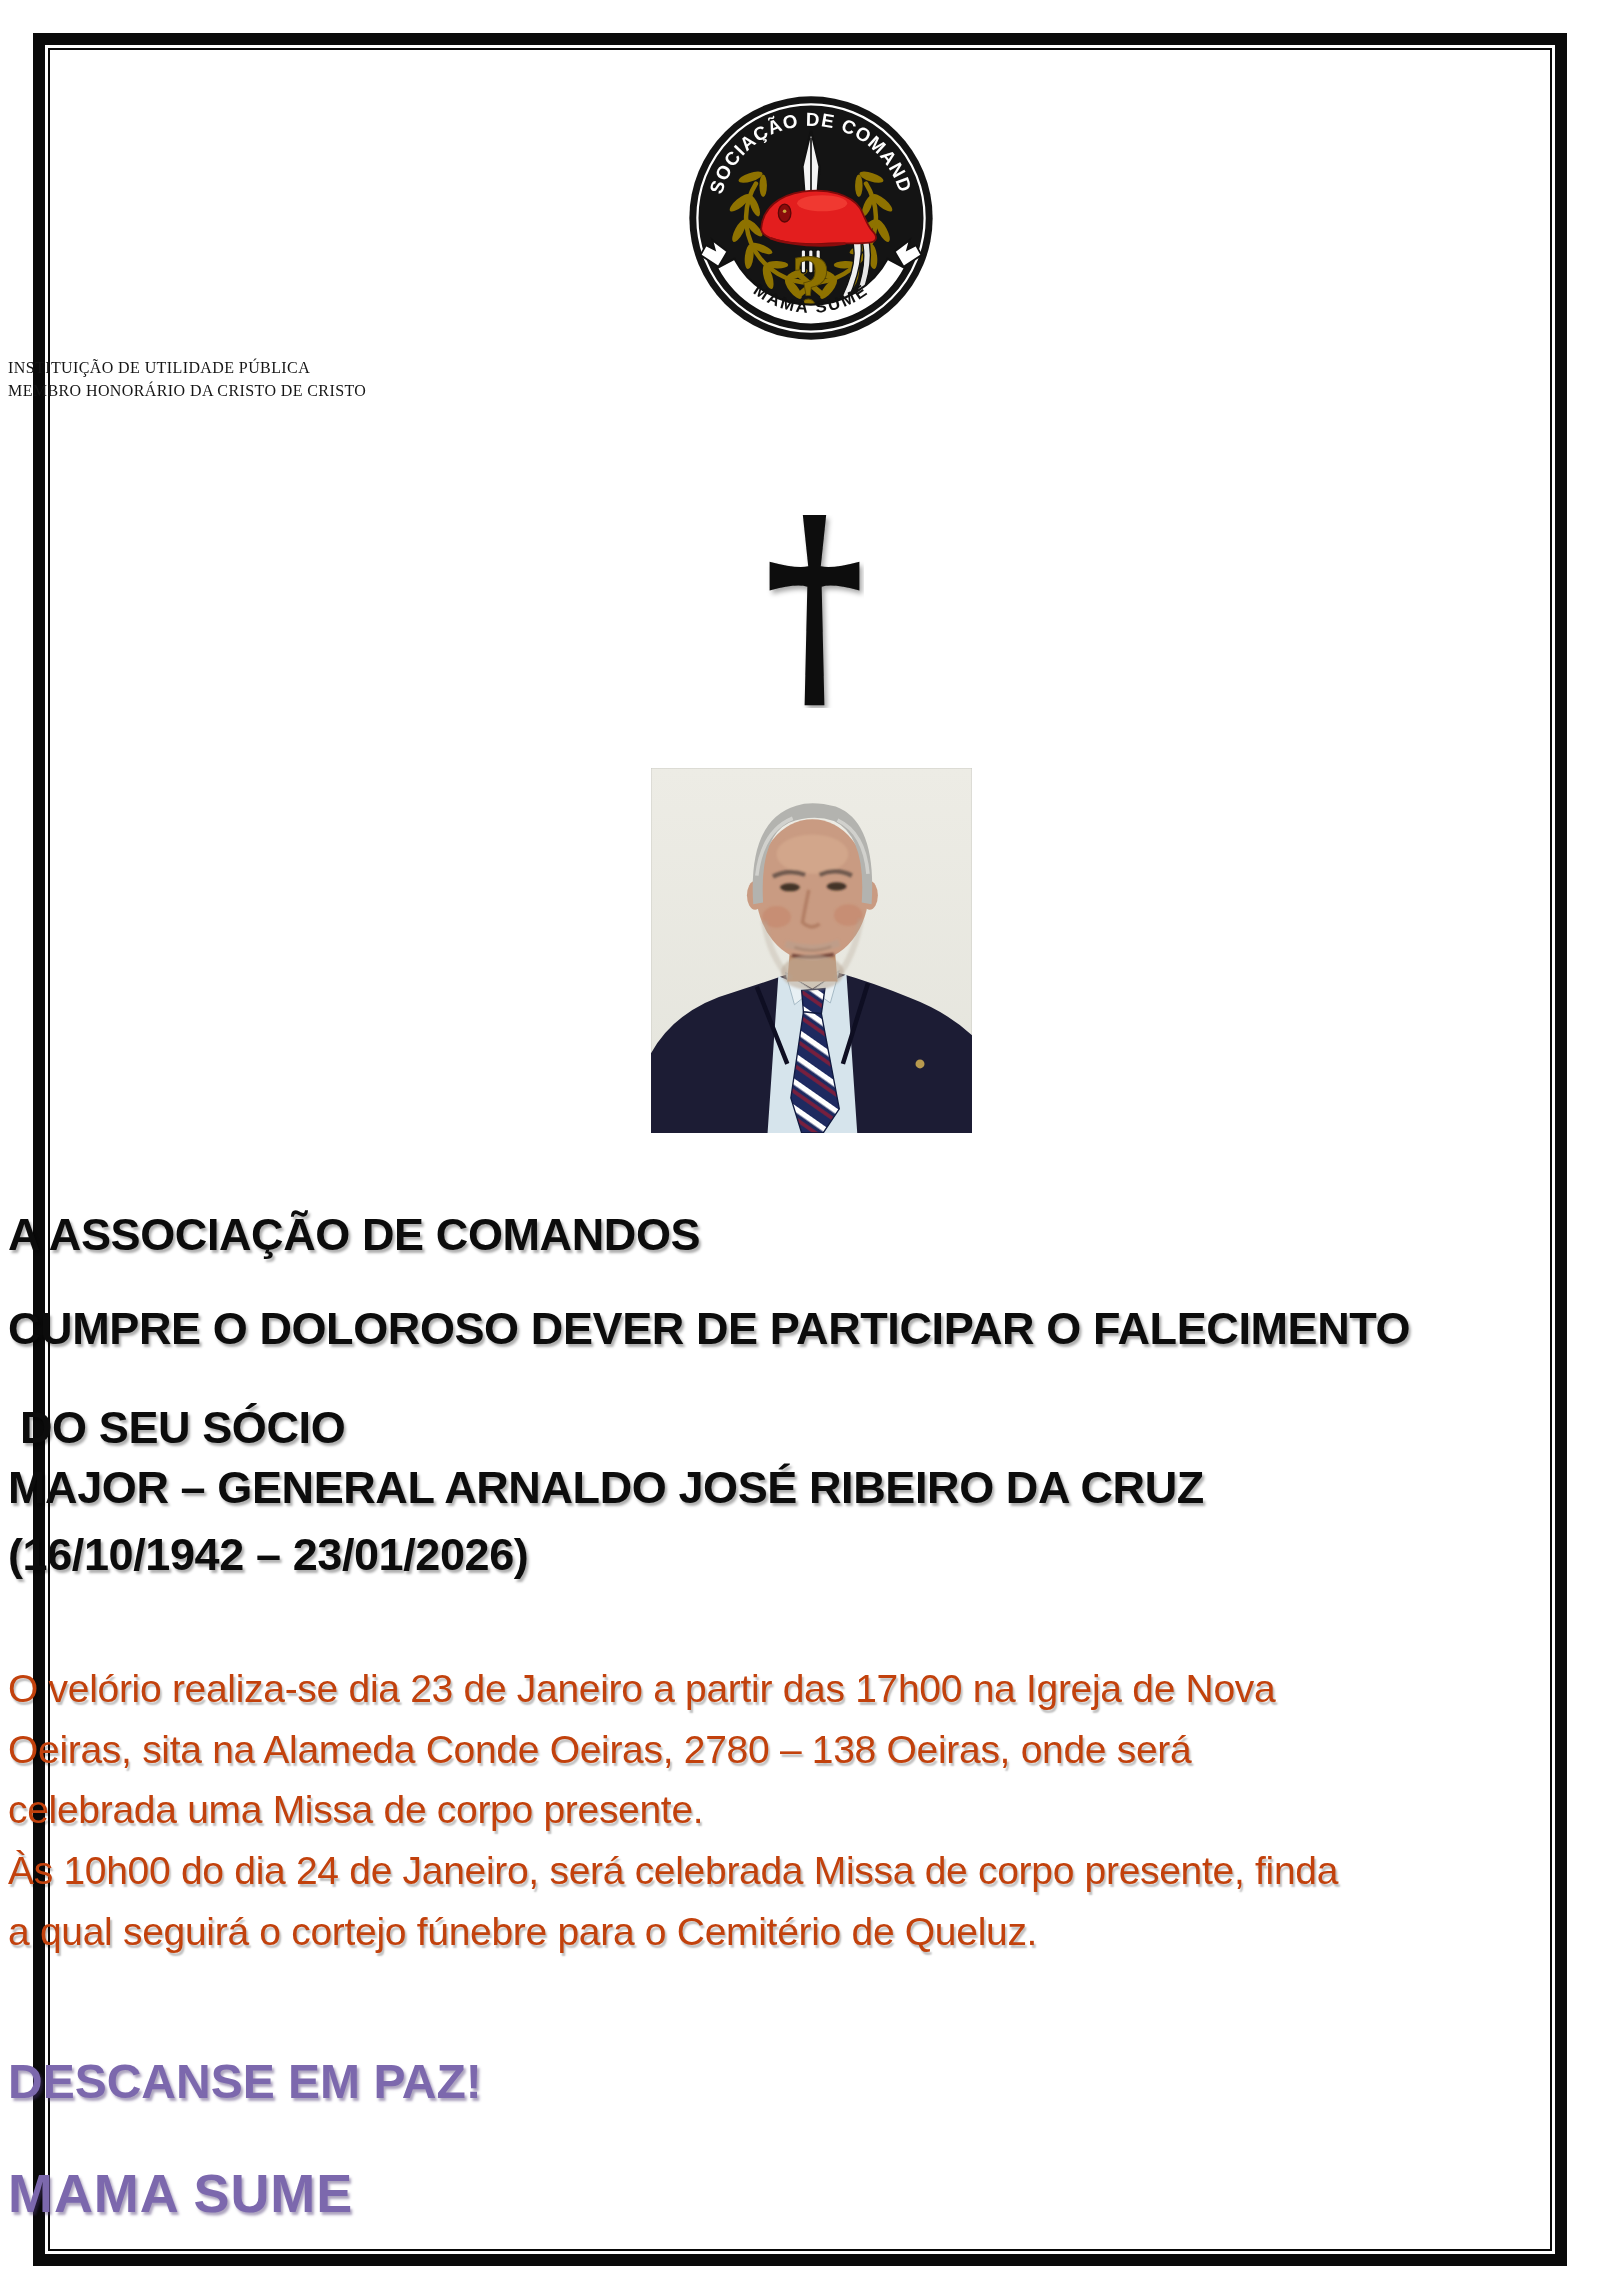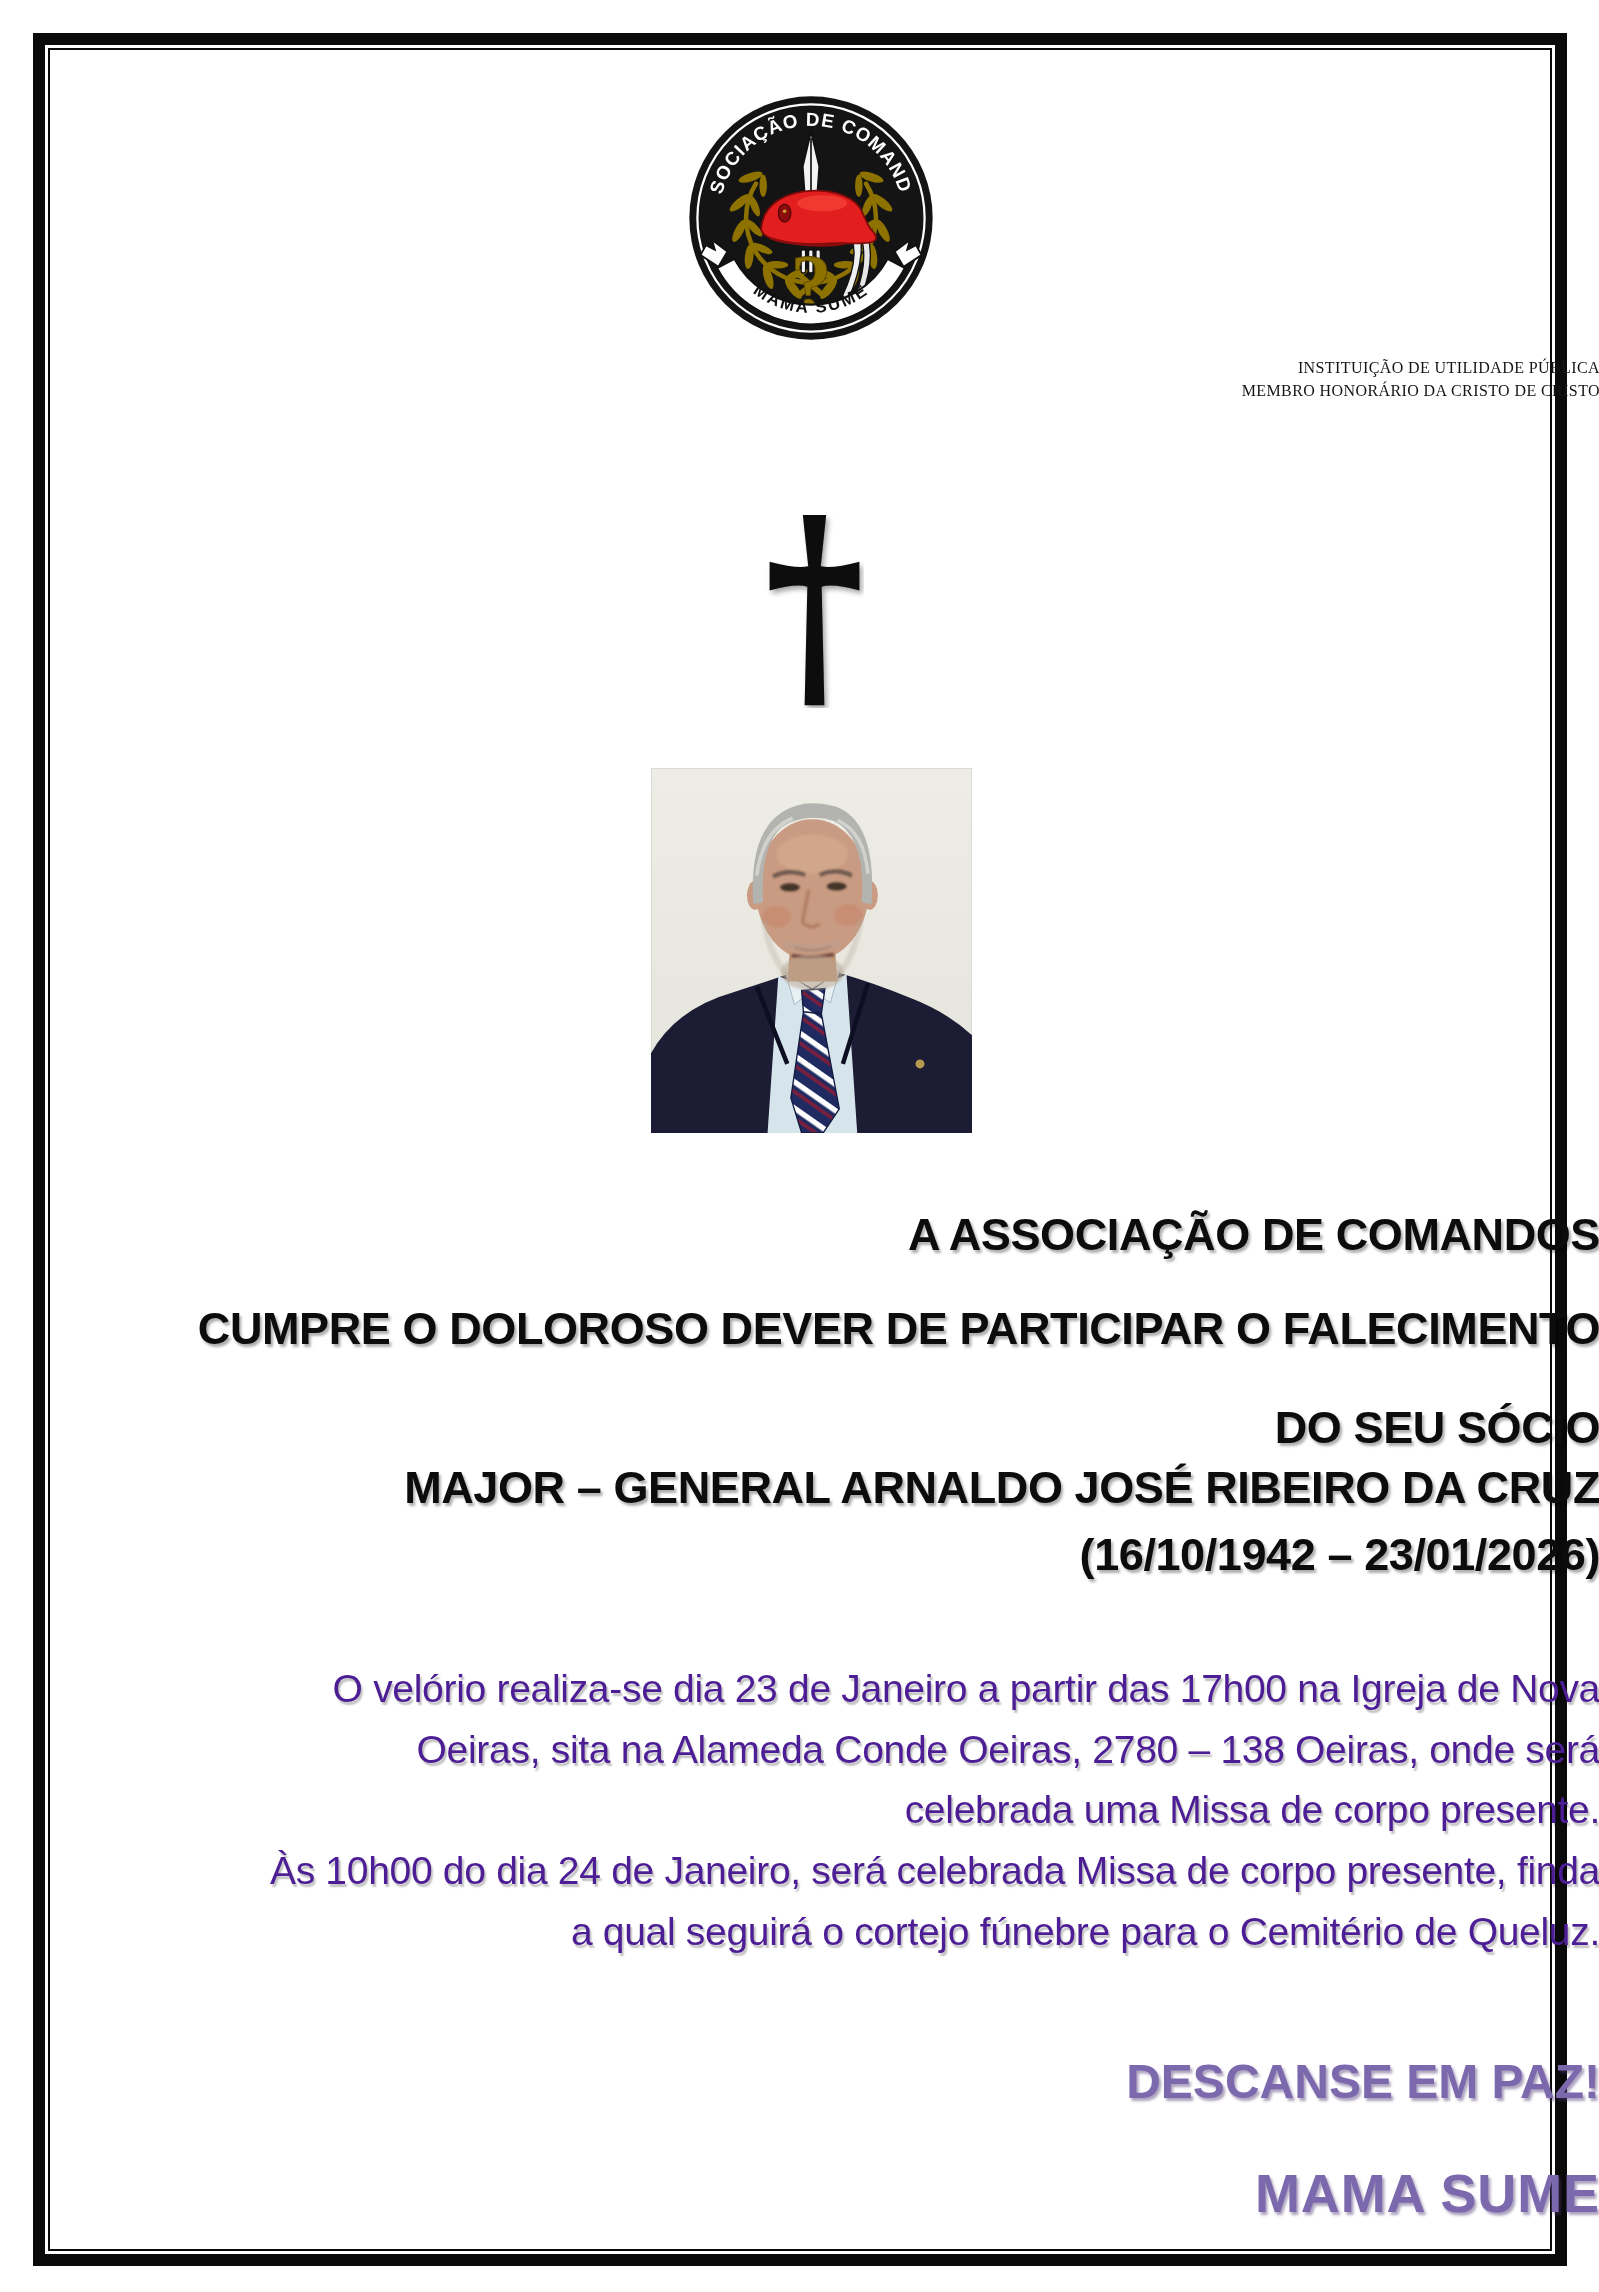--- a/index.html
+++ b/index.html
@@ -10,41 +10,41 @@
   
   .frame-outer{
     position:absolute;left:33px;top:33px;right:33px;bottom:27px;
     border:12.5px solid #0a0a0a;
   }
   .frame-inner{
     position:absolute;left:2.7px;top:2.7px;right:2.7px;bottom:2.7px;
     border:2.7px solid #0a0a0a;
   }
   
-  .abs-center{position:absolute;left:8px;right:0;text-align:right;}
+  .abs-center{position:absolute;left:8px;right:0;text-align:left;}
   .logo-wrap{position:absolute;left:688px;top:95px;width:246px;height:246px;}
   .inst-block{
     top:356px;
     font-family:"Liberation Serif","DejaVu Serif",serif;
     font-size:16px;line-height:23px;letter-spacing:0.4px;color:#151515;
   }
   .cross-wrap{position:absolute;left:765px;top:515px;width:99px;height:193px;}
   .photo-wrap{position:absolute;left:651px;top:768px;width:321px;height:365px;}
   .bighead{
     font-weight:bold;font-size:45px;white-space:nowrap;color:#0c0c0c;
     text-shadow:2.2px 3.1px 2.7px rgba(0,0,0,0.32);
     letter-spacing:-0.4px;
   }
   .h-intro{top:1209px;}
   .h-duty{top:1303px;}
   .h-member{top:1402px;padding-left:12px;}
   .h-name{top:1462px;}
   .h-dates{top:1529px;}
   .detail-line{
-    font-size:39px;color:#4c1d95;white-space:nowrap;
+    font-size:39px;color:#c2410c;white-space:nowrap;
     text-shadow:1.8px 2.7px 1.8px rgba(0,0,0,0.25);
     letter-spacing:-0.3px;
   }
   .d1{top:1667px;} .d2{top:1728px;} .d3{top:1788px;} .d4{top:1849px;} .d5{top:1910px;}
   .purple-line{
     font-weight:bold;white-space:nowrap;
     text-shadow:2.2px 3.1px 2.7px rgba(70,50,110,0.45);
   }
   .rip{top:2054px;font-size:48px;}
   .motto{top:2162px;font-size:54px;letter-spacing:0.9px;}

